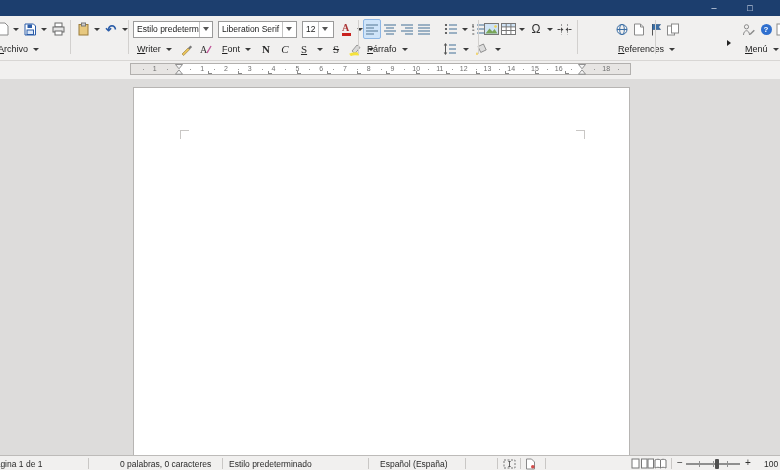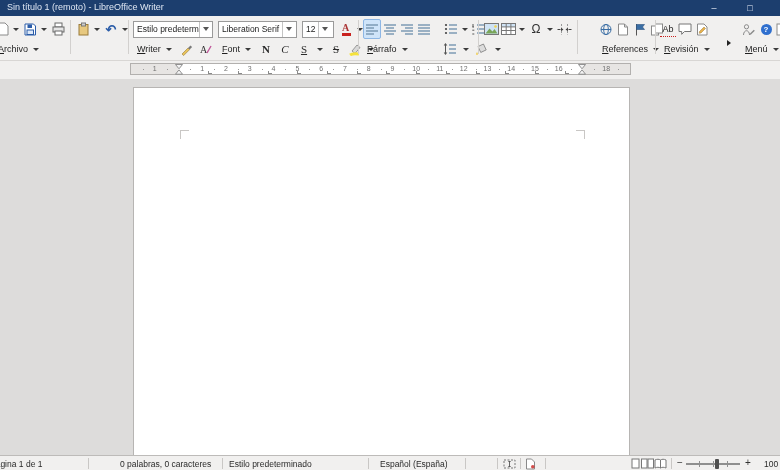--- a/index.html
+++ b/index.html
@@ -54,21 +54,20 @@
   .ztick{position:absolute;top:-2px;width:1px;height:6px;background:#8f8f8f;}
   .zhandle{position:absolute;top:-4px;width:4px;height:10px;background:#4f4f4f;border-radius:1px;}
   .zsign{font-size:10px;color:#333;}
 </style>
 </head>
 <body>
 
 <div id="app">
 
   <div id="titlebar">
-    <span class="title">Sin título 1 (remoto) - LibreOffice Writer</span>
     <div class="winbtn" style="left:698px;">–</div>
     <div class="winbtn" style="left:734px;">□</div>
     <div class="winbtn" style="left:772px;">✕</div>
   </div>
 
   <div id="toolbar">
 
     <div class="grp" style="left:-6px;">
       <div class="r1">
         <span class="ic">
@@ -282,21 +281,21 @@
           <svg width="15" height="13">
               <path d="M4.5 1v11M10.5 1v11" stroke="#999" stroke-dasharray="2 1.5"></path>
               <path d="M0.5 6.5h3M14.5 6.5h-3" stroke="#444"></path>
               <path d="M6.5 6.5L4 4.7v3.6zM8.5 6.5L11 4.7v3.6z" fill="#444"></path>
             </svg>
           </span>
       </div>
     </div>
     <div class="vsep" style="left:577px;"></div>
 
-    <div class="grp" style="left:598px;text-align:right;">
+    <div class="grp" style="left:614px;text-align:right;">
       <div class="r1">
         <span class="ic">
           <svg width="14" height="13">
               <circle cx="7" cy="6.5" r="5" fill="none" stroke="#3a6ea5"></circle>
               <ellipse cx="7" cy="6.5" rx="2.3" ry="5" fill="none" stroke="#3a6ea5"></ellipse>
               <path d="M2 6.5h10" stroke="#3a6ea5"></path>
             </svg>
           </span>
         <span class="ic">
           <svg width="12" height="13">
@@ -319,42 +318,20 @@
       </div>
       <div class="r2">
         <span class="menu-btn">
           <span class="mlabel">References</span>
           <span class="dd"></span>
         </span>
       </div>
     </div>
     <div class="vsep" style="left:655px;"></div>
 
-    <div class="grp" style="left:660px;">
-      <div class="r1">
-        <span class="ic" style="font-size:9px;border-bottom:1px dotted #c9211e;height:14px;">Ab</span>
-        <span class="ic">
-          <svg width="14" height="12">
-              <path d="M1 1h12v7.5H6.5l-2.8 2.8V8.5H1z" fill="#fff" stroke="#777"></path>
-            </svg>
-          </span>
-        <span class="ic">
-          <svg width="13" height="13">
-              <path d="M1.5 1h6.5l3 3v8H1.5z" fill="#fff" stroke="#8a8a8a"></path>
-              <path d="M3.5 8.5l4.5-4.5 1.5 1.5-4.5 4.5-1.8.3z" fill="#e8b14a" stroke="#9a7b3a" stroke-width="0.5"></path>
-            </svg>
-          </span>
-      </div>
-      <div class="r2">
-        <span class="menu-btn">
-          <span class="mlabel">Revisión</span>
-          <span class="dd"></span>
-        </span>
-      </div>
-    </div>
 
     <span class="ovf" style="left:727px;top:24px;"></span>
 
     <div class="grp" style="left:741px;">
       <div class="r1">
         <span class="ic">
           <svg width="14" height="13">
               <circle cx="4.5" cy="3.8" r="2.1" fill="none" stroke="#8a8a8a"></circle>
               <path d="M1.5 12c0-3 1.8-4.3 3-4.3s3 1.3 3 4.3" fill="none" stroke="#8a8a8a"></path>
               <path d="M8 10.5l3.8-3.8 1 1-3.8 3.8-1.4.4z" fill="#8a8a8a"></path>

